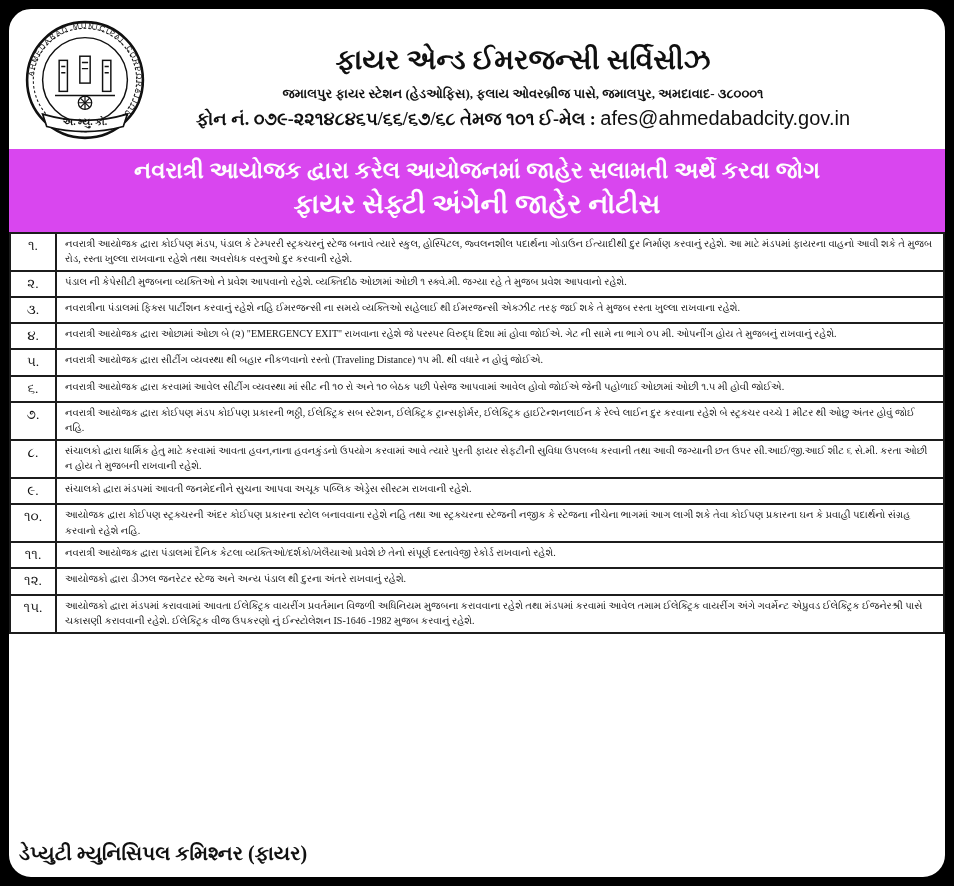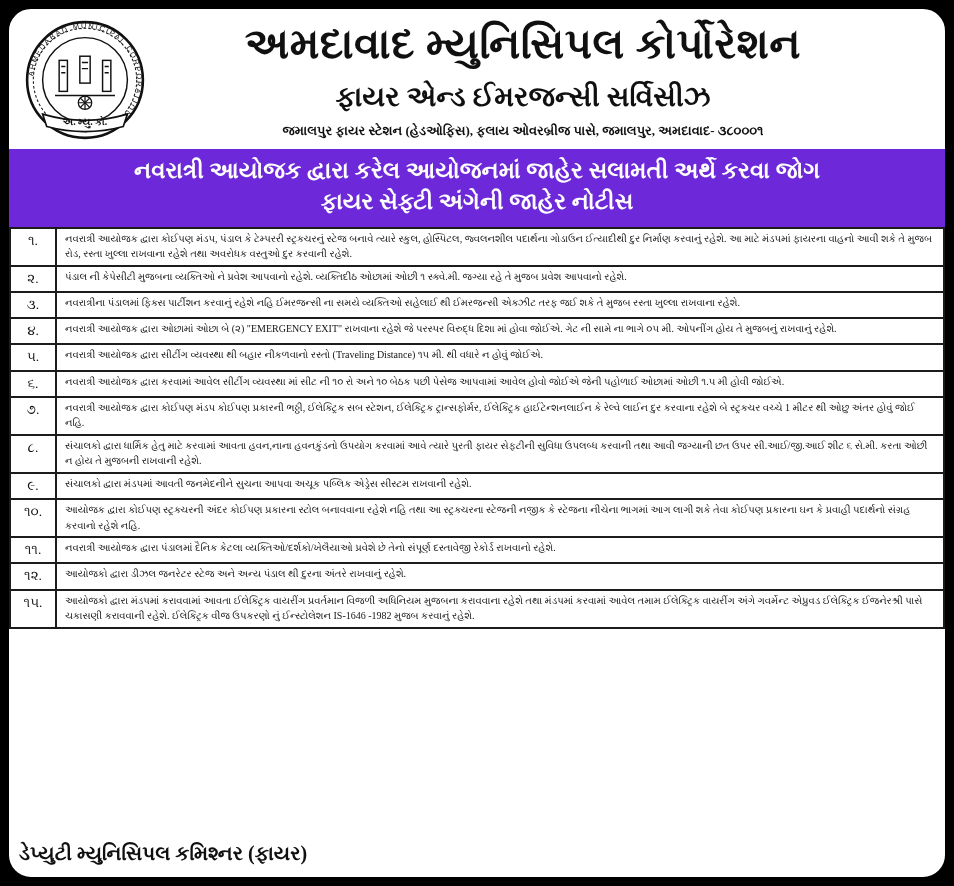--- a/index.html
+++ b/index.html
@@ -15,23 +15,23 @@
   
   .header{display:flex;align-items:center;padding:10px 14px 4px 12px;}
   .logo-wrap{flex:0 0 128px;display:flex;justify-content:center;align-items:center;}
   .head-text{flex:1;text-align:center;color:#101010;padding-right:34px;}
   .org{font-size:42px;font-weight:bold;line-height:1.12;letter-spacing:0.5px;}
   .dept{font-size:28px;font-weight:bold;margin-top:13px;}
   .addr{font-size:13px;font-weight:bold;margin-top:9px;}
   .phone{font-size:18px;font-weight:bold;margin-top:5px;}
   .email{font-family:"Liberation Sans", sans-serif;font-size:20px;font-weight:normal;}
   
-  .banner{background:#6d28d9;color:#fefefe;text-align:center;padding:8px 10px 10px;margin-top:4px;}
+  .banner{background:#d946ef;color:#fefefe;text-align:center;padding:8px 10px 10px;margin-top:4px;}
   .banner-l1{font-size:23px;font-weight:bold;line-height:1.25;}
-  .banner-l2{font-size:23px;font-weight:bold;line-height:1.25;margin-top:2px;}
+  .banner-l2{font-size:27px;font-weight:bold;line-height:1.25;margin-top:2px;}
   
   .rules-wrap{flex:1 1 auto;overflow:hidden;}
   table.rules{width:100%;border-collapse:collapse;}
   table.rules td{border:2px solid #1c1c1c;vertical-align:top;color:#121212;}
   td.num{width:40px;min-width:40px;text-align:center;font-size:13.5px;padding:2px 2px 2px 2px;line-height:1.5;}
   td.txt{font-size:10px;line-height:1.55;padding:2px 10px 3px 8px;text-align:left;}
   
   .footer{flex:0 0 auto;padding:9px 26px 12px 10px;}
   .sig{font-size:20px;font-weight:bold;color:#101010;}
   
@@ -76,23 +76,23 @@
           <line x1="63.5" y1="76.5" x2="54.5" y2="85.5"></line>
         </g>
 
         <g>
           <path d="M 18,92 Q 59,104 100,92 L 96,104 Q 59,114 22,104 Z" fill="#ffffff" stroke="#111" stroke-width="1.6"></path>
           <text x="59" y="103" text-anchor="middle" class="ribbon-text">અ. મ્યુ. કો.</text>
         </g>
       </svg>
     </div>
     <div class="head-text">
-      <div class="org">અમદાવાદ મ્યુનિસિપલ કોર્પોરેશન</div>
       <div class="dept">ફાયર એન્ડ ઈમરજન્સી સર્વિસીઝ</div>
       <div class="addr">જમાલપુર ફાયર સ્ટેશન (હેડઓફિસ), ફલાય ઓવરબ્રીજ પાસે, જમાલપુર, અમદાવાદ- ૩૮૦૦૦૧</div>
+      <div class="phone"><span>ફોન નં. ૦૭૯-૨૨૧૪૮૪૬૫/૬૬/૬૭/૬૮ તેમજ ૧૦૧ ઈ-મેલ : </span><span class="email">afes@ahmedabadcity.gov.in</span></div>
     </div>
   </div>
 
   <div class="banner">
     <div class="banner-l1">નવરાત્રી આયોજક દ્વારા કરેલ આયોજનમાં જાહેર સલામતી અર્થે કરવા જોગ</div>
     <div class="banner-l2">ફાયર સેફ્ટી અંગેની જાહેર નોટીસ</div>
   </div>
 
   <div class="rules-wrap">
     <table class="rules">

